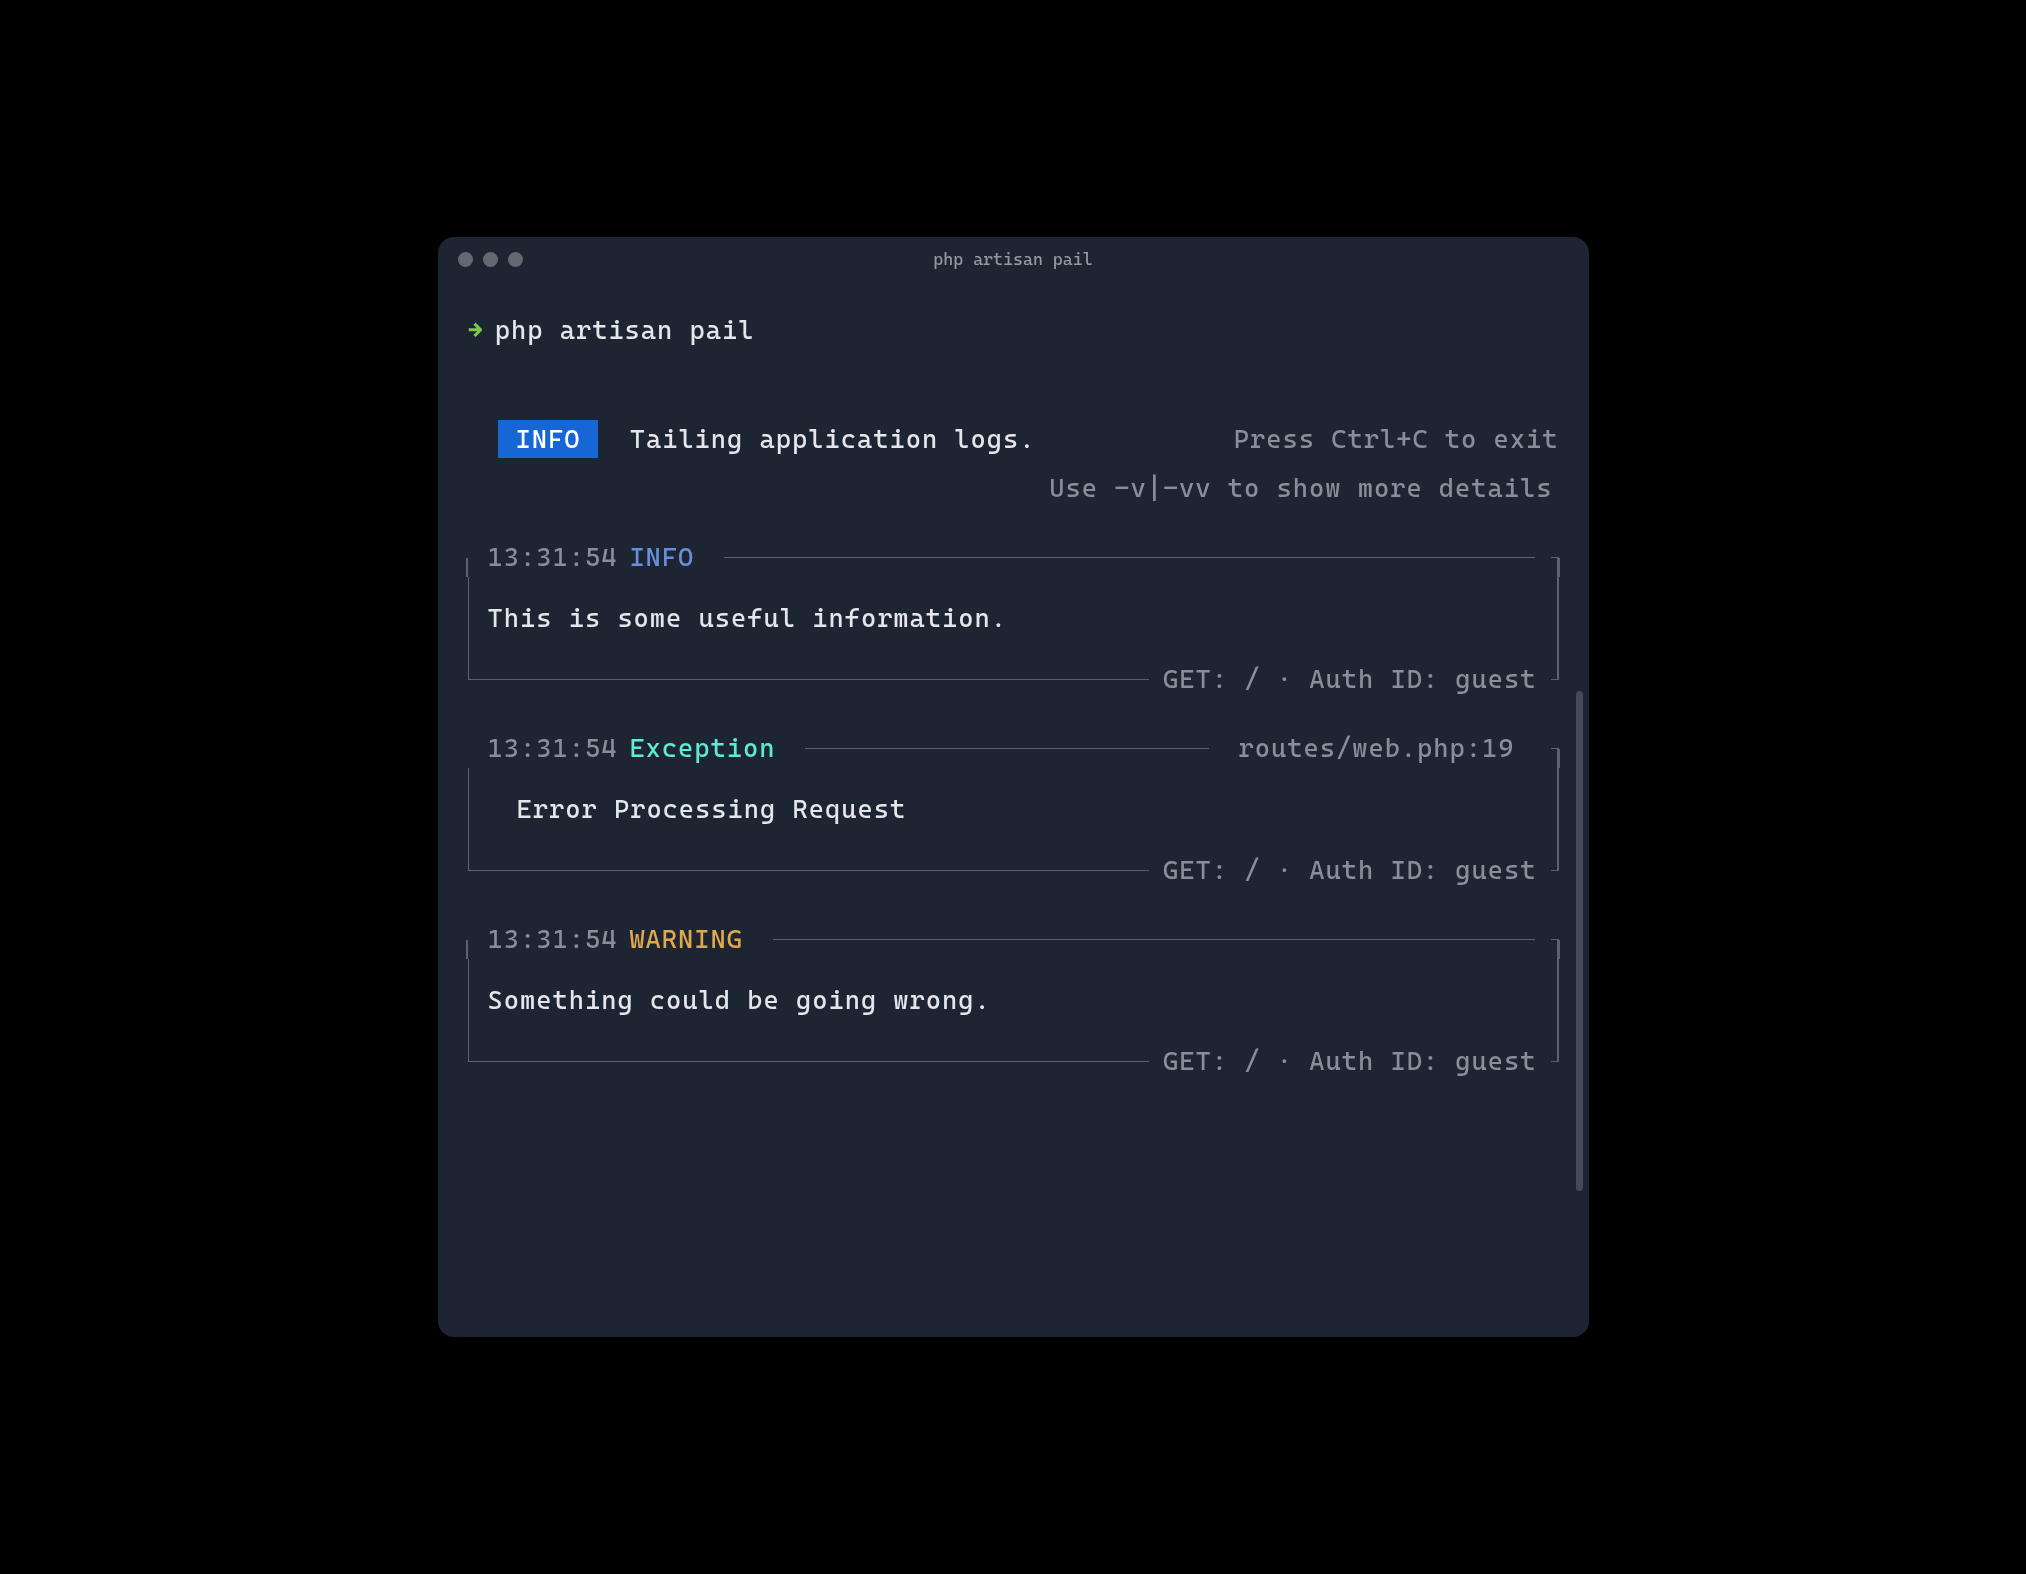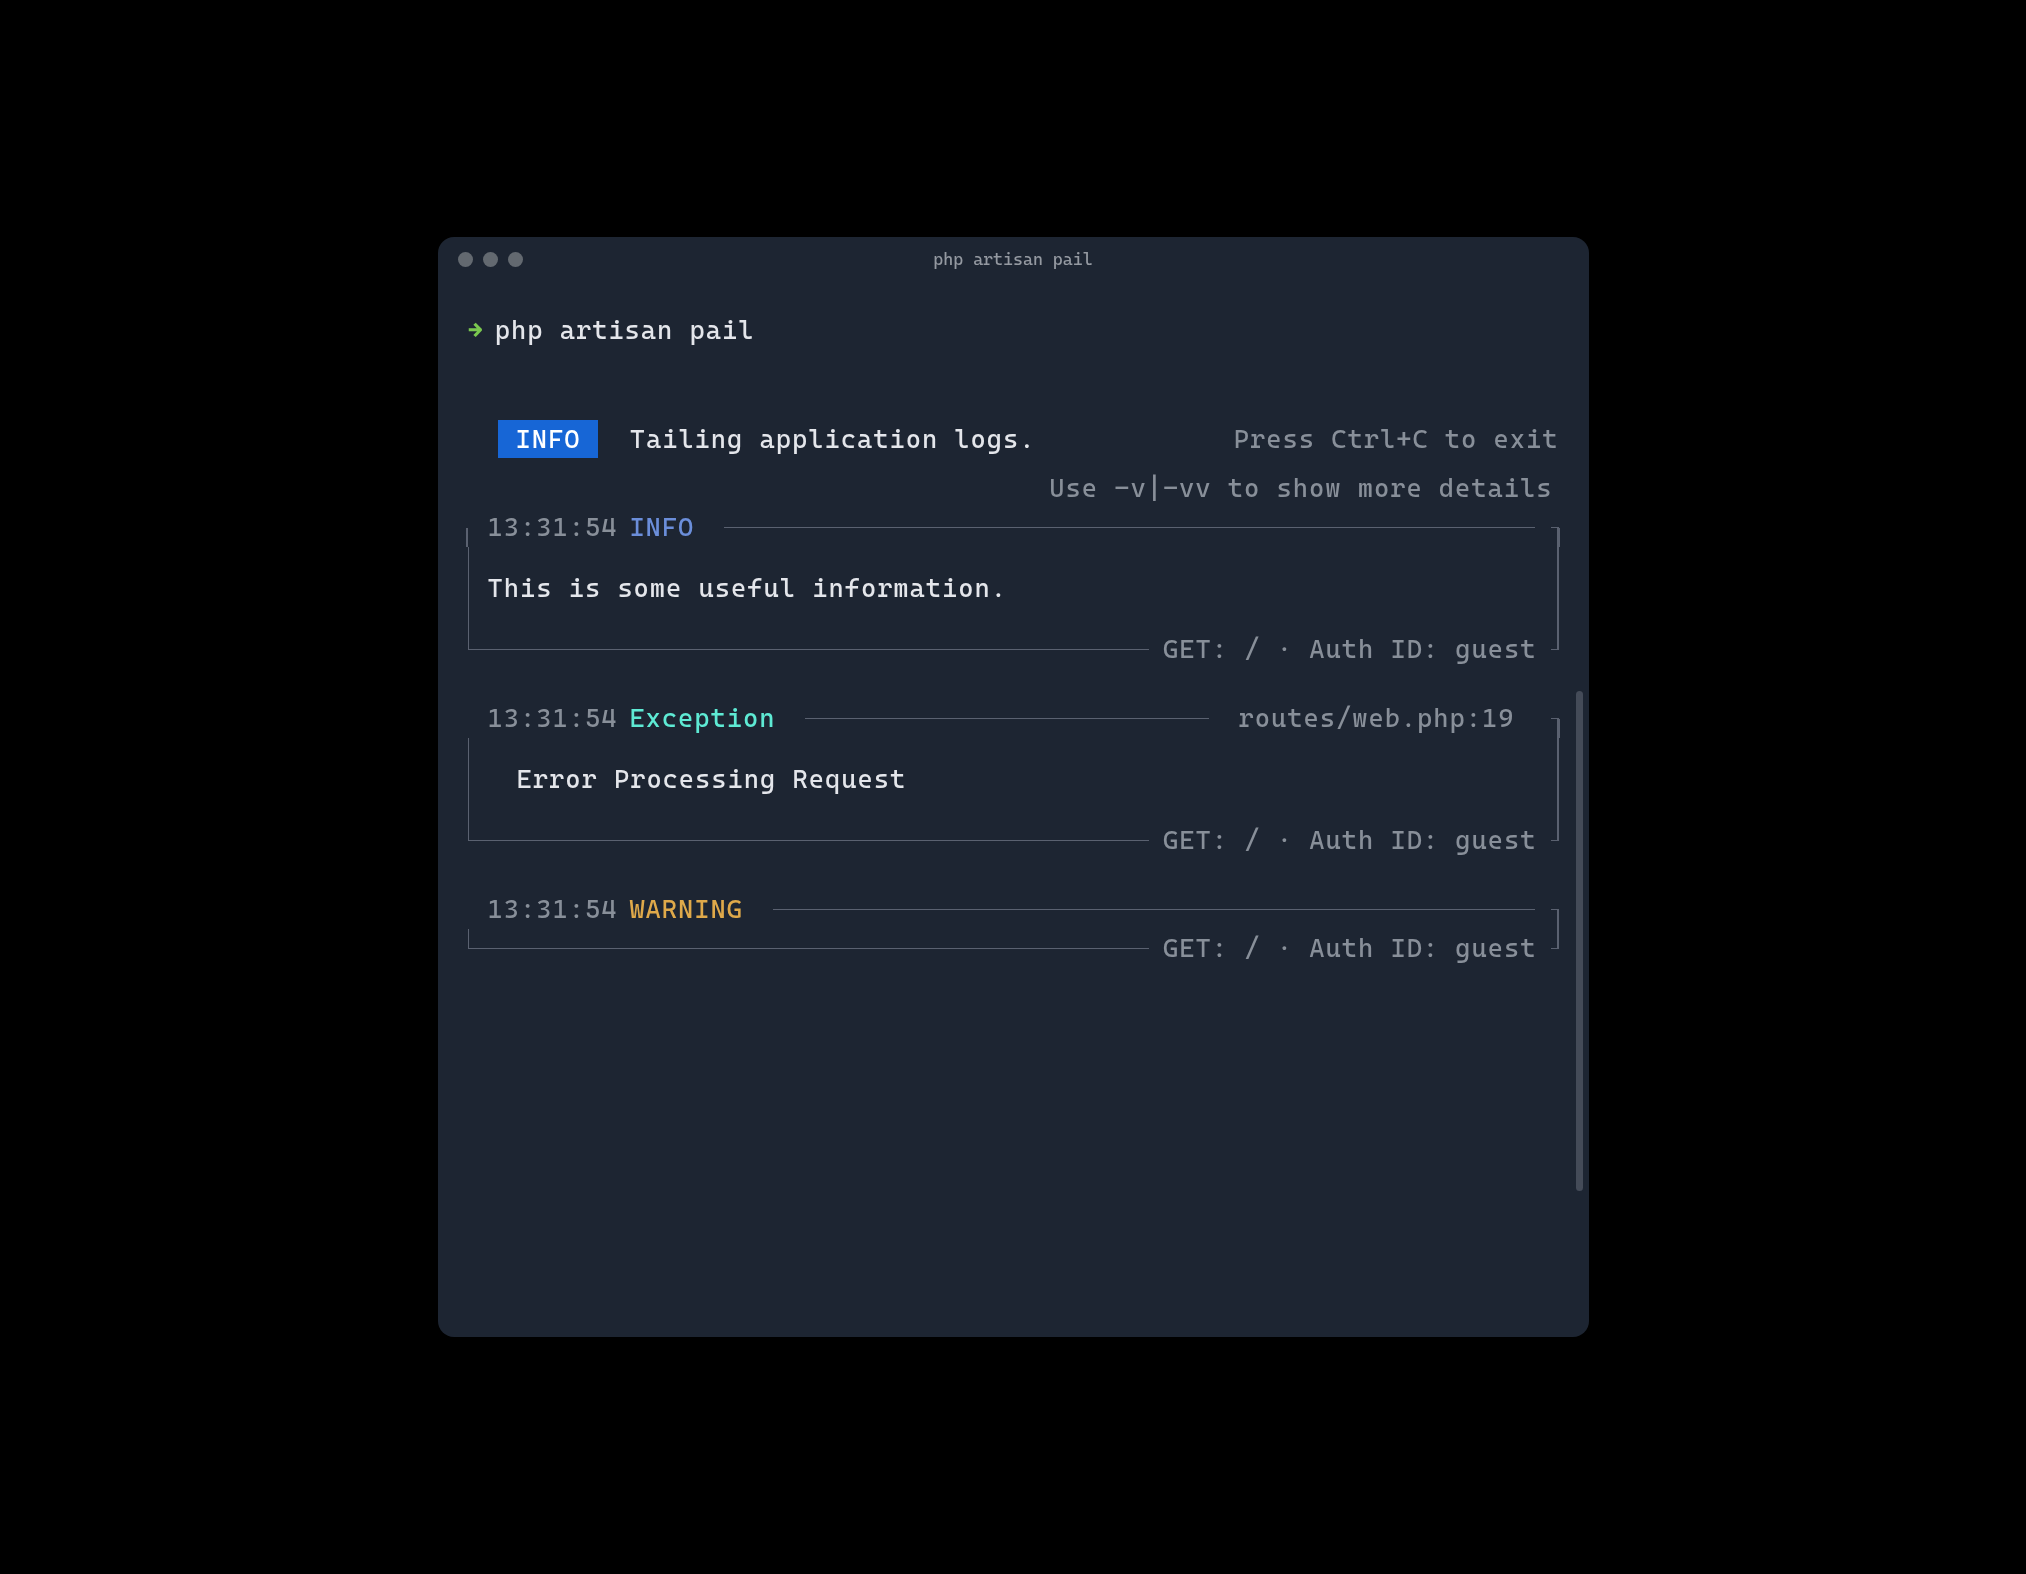--- a/index.html
+++ b/index.html
@@ -97,20 +97,21 @@
       letter-spacing: 1px;
     }
     .header-hint {
       color: #888f99;
       letter-spacing: 1px;
     }
     .subhint-line {
       text-align: right;
       color: #888f99;
       letter-spacing: 1px;
+      margin-bottom: 30px;
       padding-right: 6px;
     }
     .log-entry {
       margin-bottom: 30px;
       position: relative;
     }
     .log-top {
       display: flex;
       align-items: center;
       gap: 16px;
@@ -347,20 +348,23 @@
           <div class="side-left"></div>
           <div class="side-right"></div>
           <div class="log-top">
             <div class="log-top-left">
               <span class="log-timestamp">13:31:54</span>
               <span class="log-level-warning">WARNING</span>
             </div>
             <div class="log-top-line"></div>
             <div class="log-top-end"></div>
           </div>
+          <div class="log-body" style="border: none;">
+            <div class="log-message">Something could be going wrong.</div>
+          </div>
           <div class="log-bottom">
             <div class="log-bottom-start"></div>
             <div class="log-bottom-line"></div>
             <div class="log-bottom-meta">GET: / · Auth ID: guest</div>
             <div class="log-bottom-end"></div>
           </div>
         </div>
       </div>
 
     <div class="scrollbar"></div>

